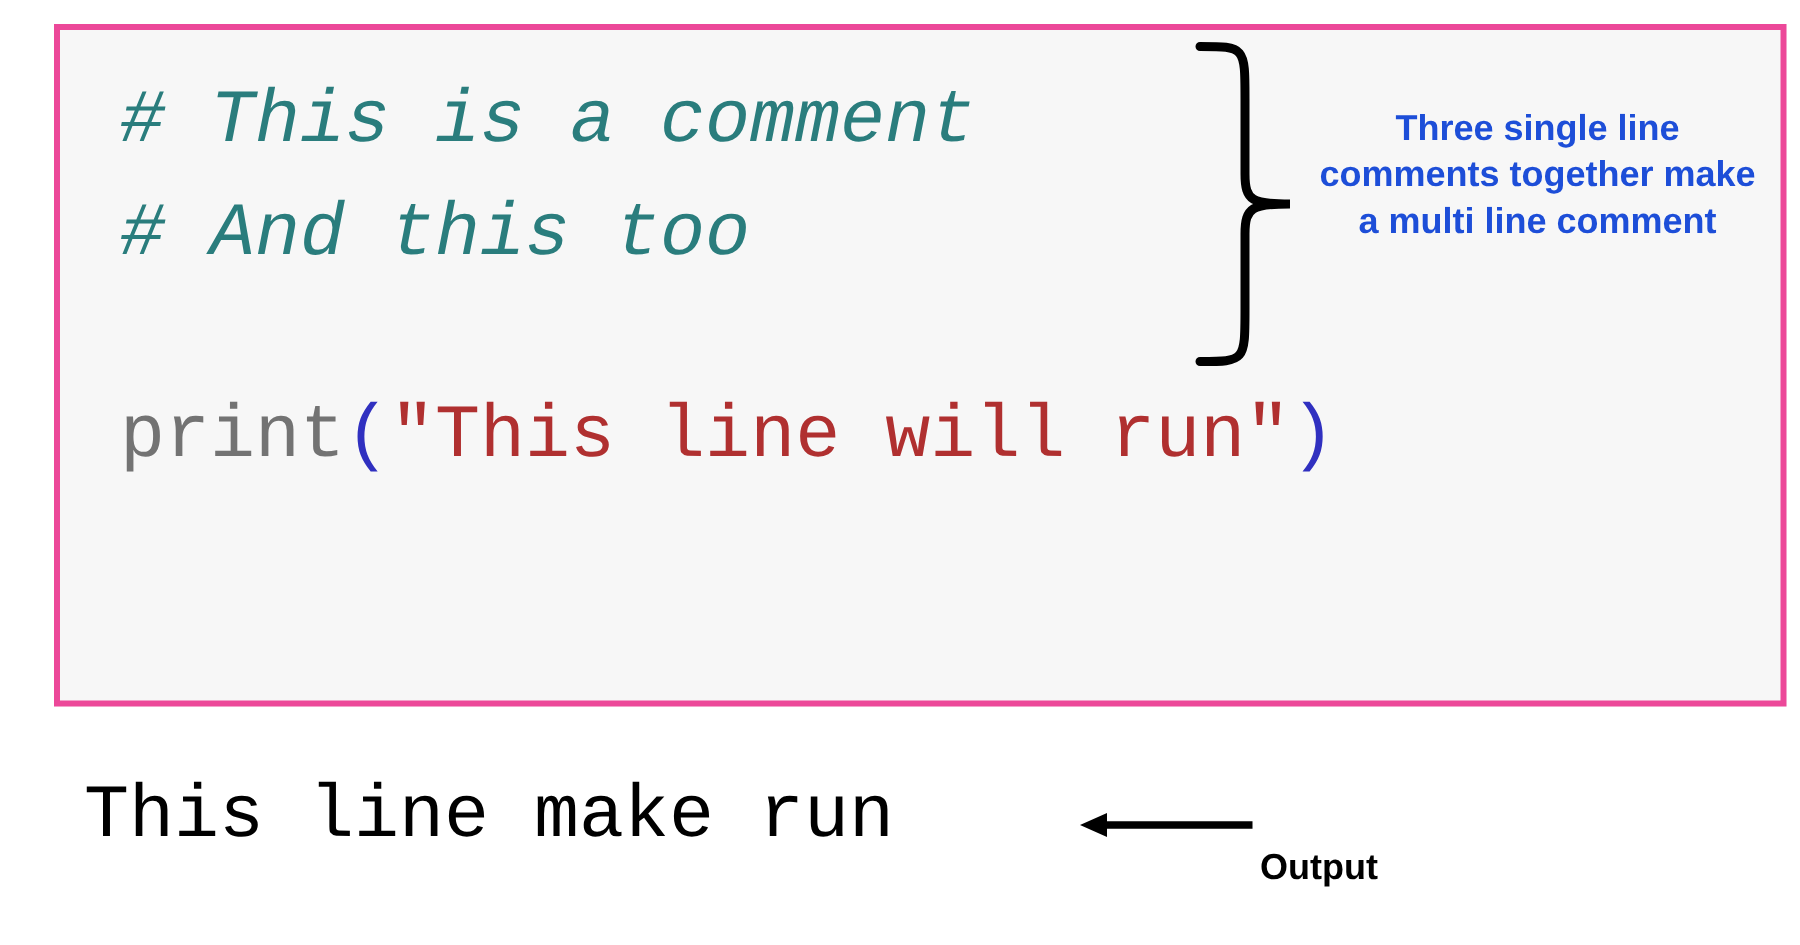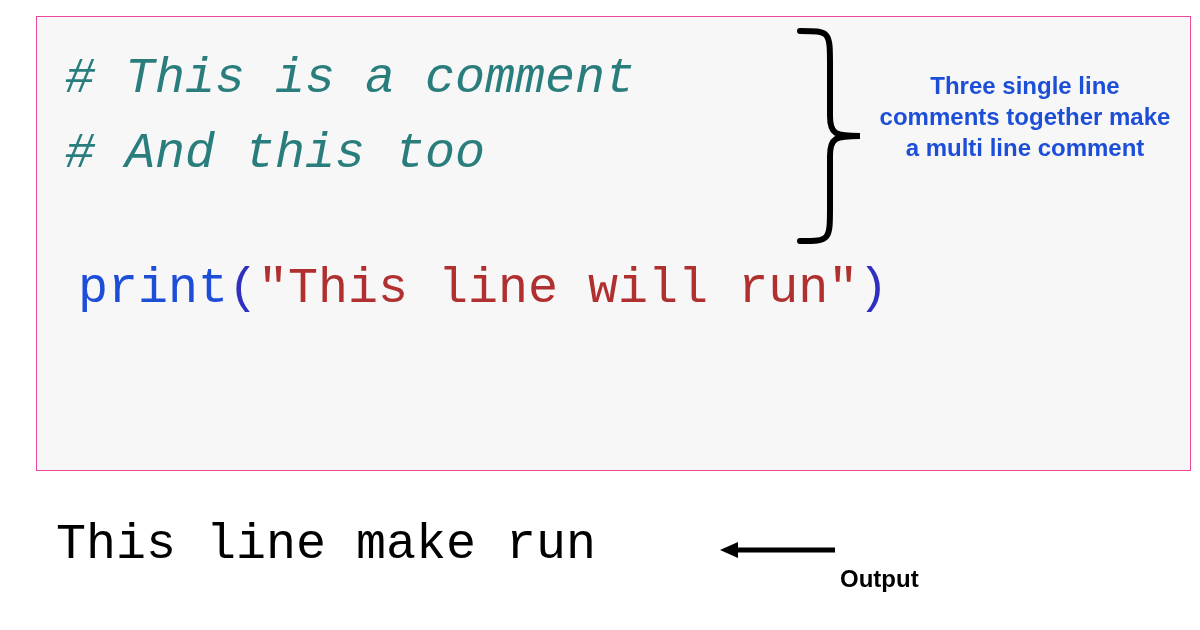--- a/index.html
+++ b/index.html
@@ -13,35 +13,35 @@
     position: relative;
     overflow: hidden;
   }
   .code-box {
     position: absolute;
     left: 36px;
     top: 16px;
     width: 1155px;
     height: 455px;
     background: #f7f7f7;
-    border: 1px solid #ec4899;
-    padding: 24px 24px 24px 28px;
+    border: 4px solid #ec4899;
+    padding: 24px 24px 24px 40px;
   }
   .code-line {
     font-family: "Courier New", Courier, monospace;
     font-size: 50px;
     line-height: 1.5;
     white-space: pre;
   }
   .comment {
     color: #2a7d7d;
     font-style: italic;
   }
   .blank-line { height: 60px; }
-  .fn { color: #1d4ed8; margin-left: 13px; }
+  .fn { color: #737373; }
   .paren { color: #3030c0; }
   .str { color: #b03030; }
 
   .brace {
     position: absolute;
     left: 790px;
     top: 26px;
     width: 80px;
     height: 220px;
   }

